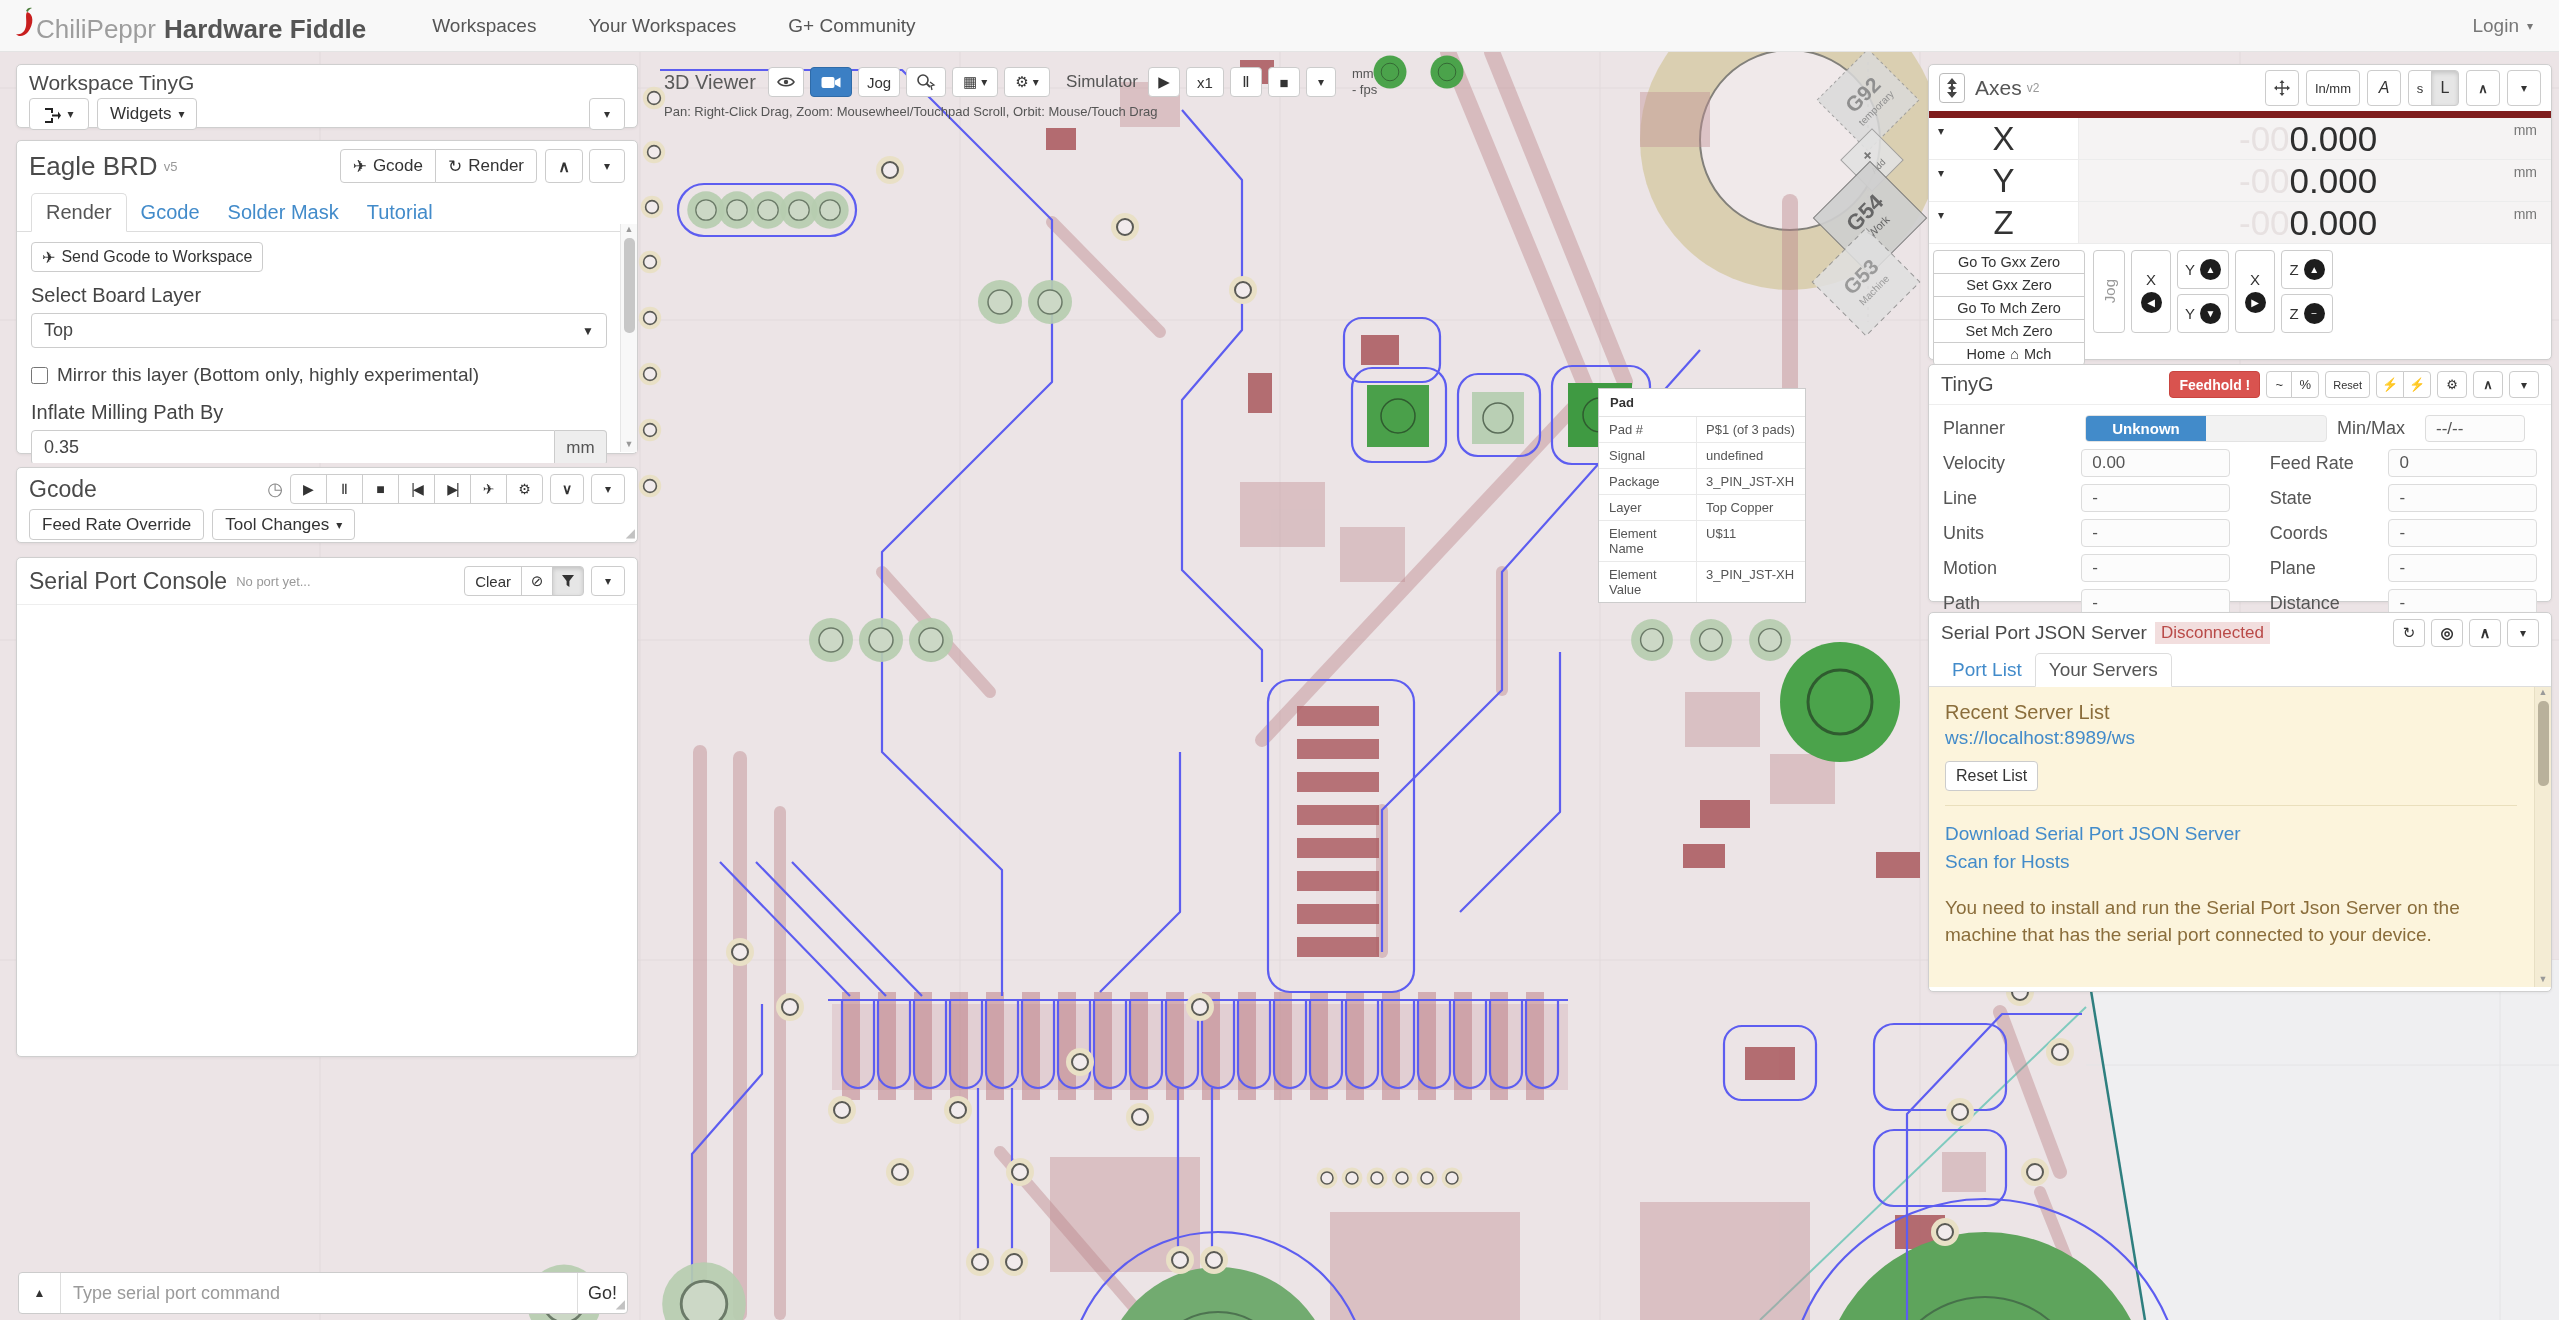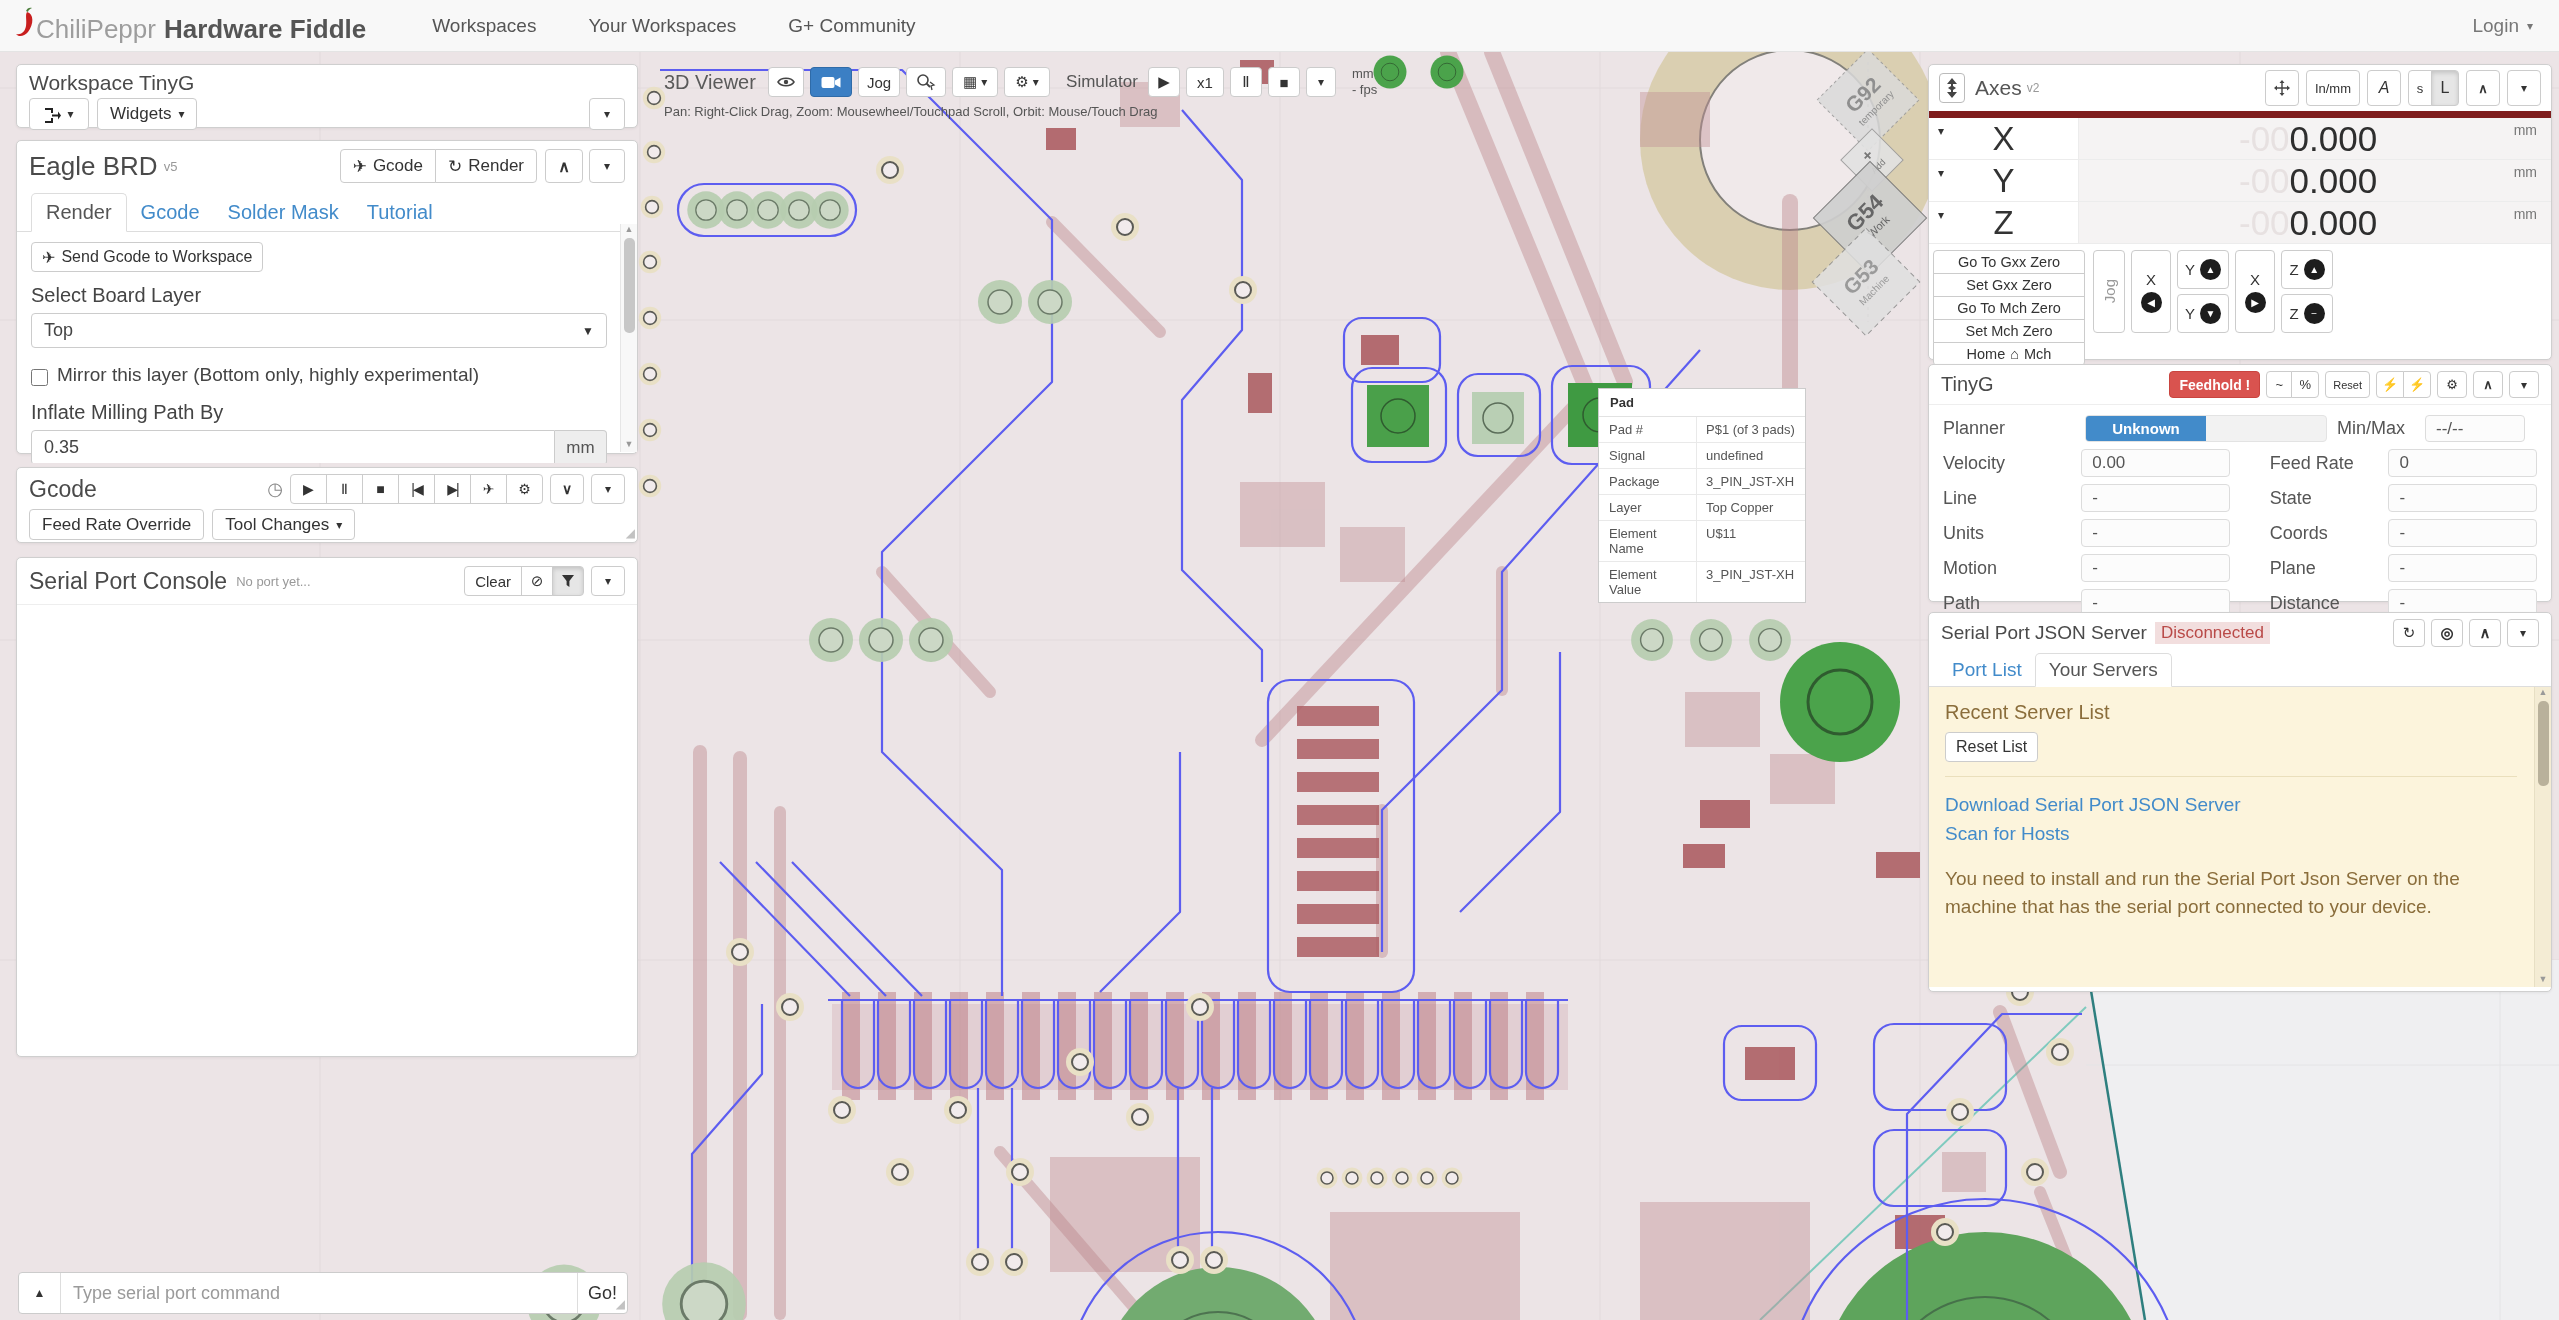--- a/index.html
+++ b/index.html
@@ -39,21 +39,21 @@
   #eagle-title { font-size:26px; color:#4a4a4a; }
   #eagle-ver { font-size:13px; color:#999; margin-left:6px; }
   #eagle-tabs { display:flex; align-items:flex-end; border-bottom:1px solid #ddd; padding:0 14px; margin-top:2px; }
   .tab { font-size:20px; color:#428bca; padding:7px 14px; cursor:pointer; }
   .tab.active { color:#555; background:#fff; border:1px solid #ddd; border-bottom:1px solid #fff; border-radius:5px 5px 0 0; margin-bottom:-1px; }
   #eagle-body { position:relative; padding:10px 30px 0 14px; height:231px; overflow:hidden; }
   #eagle-sb { top:83px; bottom:1px; height:auto; }
   .form-label { font-size:20px; color:#444; }
   #fake-select { margin-top:6px; height:35px; border:1px solid #ccc; border-radius:4px; display:flex; align-items:center; padding:0 12px; font-size:18px; color:#444; cursor:pointer; }
   #fake-select .sel-caret { margin-left:auto; font-size:12px; color:#333; }
-  .chk-row { display:flex; align-items:flex-end; gap:9px; margin-top:16px; font-size:19px; color:#444; }
+  .chk-row { display:flex; align-items:center; gap:9px; margin-top:16px; font-size:19px; color:#444; }
   .chk-row input { width:17px; height:17px; }
   #inflate-grp { display:flex; margin-top:6px; }
   #inflate-input { flex:1; height:35px; border:1px solid #ccc; border-radius:4px 0 0 4px; font-size:18px; color:#444; padding:0 12px; font-family:"Liberation Sans",sans-serif; }
   #inflate-addon { width:52px; background:#eee; border:1px solid #ccc; border-left:none; border-radius:0 4px 4px 0; display:flex; align-items:center; justify-content:center; font-size:17px; color:#555; }
 
   #p-gcode { left:16px; top:467px; width:622px; height:76px; padding:6px 12px; }
   #gcode-head { display:flex; align-items:center; }
   #gcode-title { font-size:23px; color:#4a4a4a; }
   #gcode-icons { margin-left:auto; display:flex; align-items:center; gap:7px; }
   #gcode-icons .btn { width:37px; height:30px; font-size:14px; }
@@ -768,20 +768,21 @@
           <span class="caret">▾</span>
         </span>
     </span>
   </div>
   <div id="spjs-tabs">
     <span class="tab">Port List</span>
     <span class="tab active">Your Servers</span>
   </div>
   <div id="spjs-content">
     <div class="spjs-h">Recent Server List</div>
+    <div class="spjs-link">ws://localhost:8989/ws</div>
     <span class="btn" id="reset-btn">Reset List</span>
     <hr>
     <div class="spjs-link">Download Serial Port JSON Server</div>
     <div class="spjs-link">Scan for Hosts</div>
     <div class="spjs-p">You need to install and run the Serial Port Json Server on the machine that has the serial port connected to your device.</div>
     
     
     <div class="sbar" id="spjs-sb">▲<span class="thumb" style="height:85px"></span><span style="margin-top:auto;margin-bottom:3px">▼</span></div>
   </div>
 </div>

